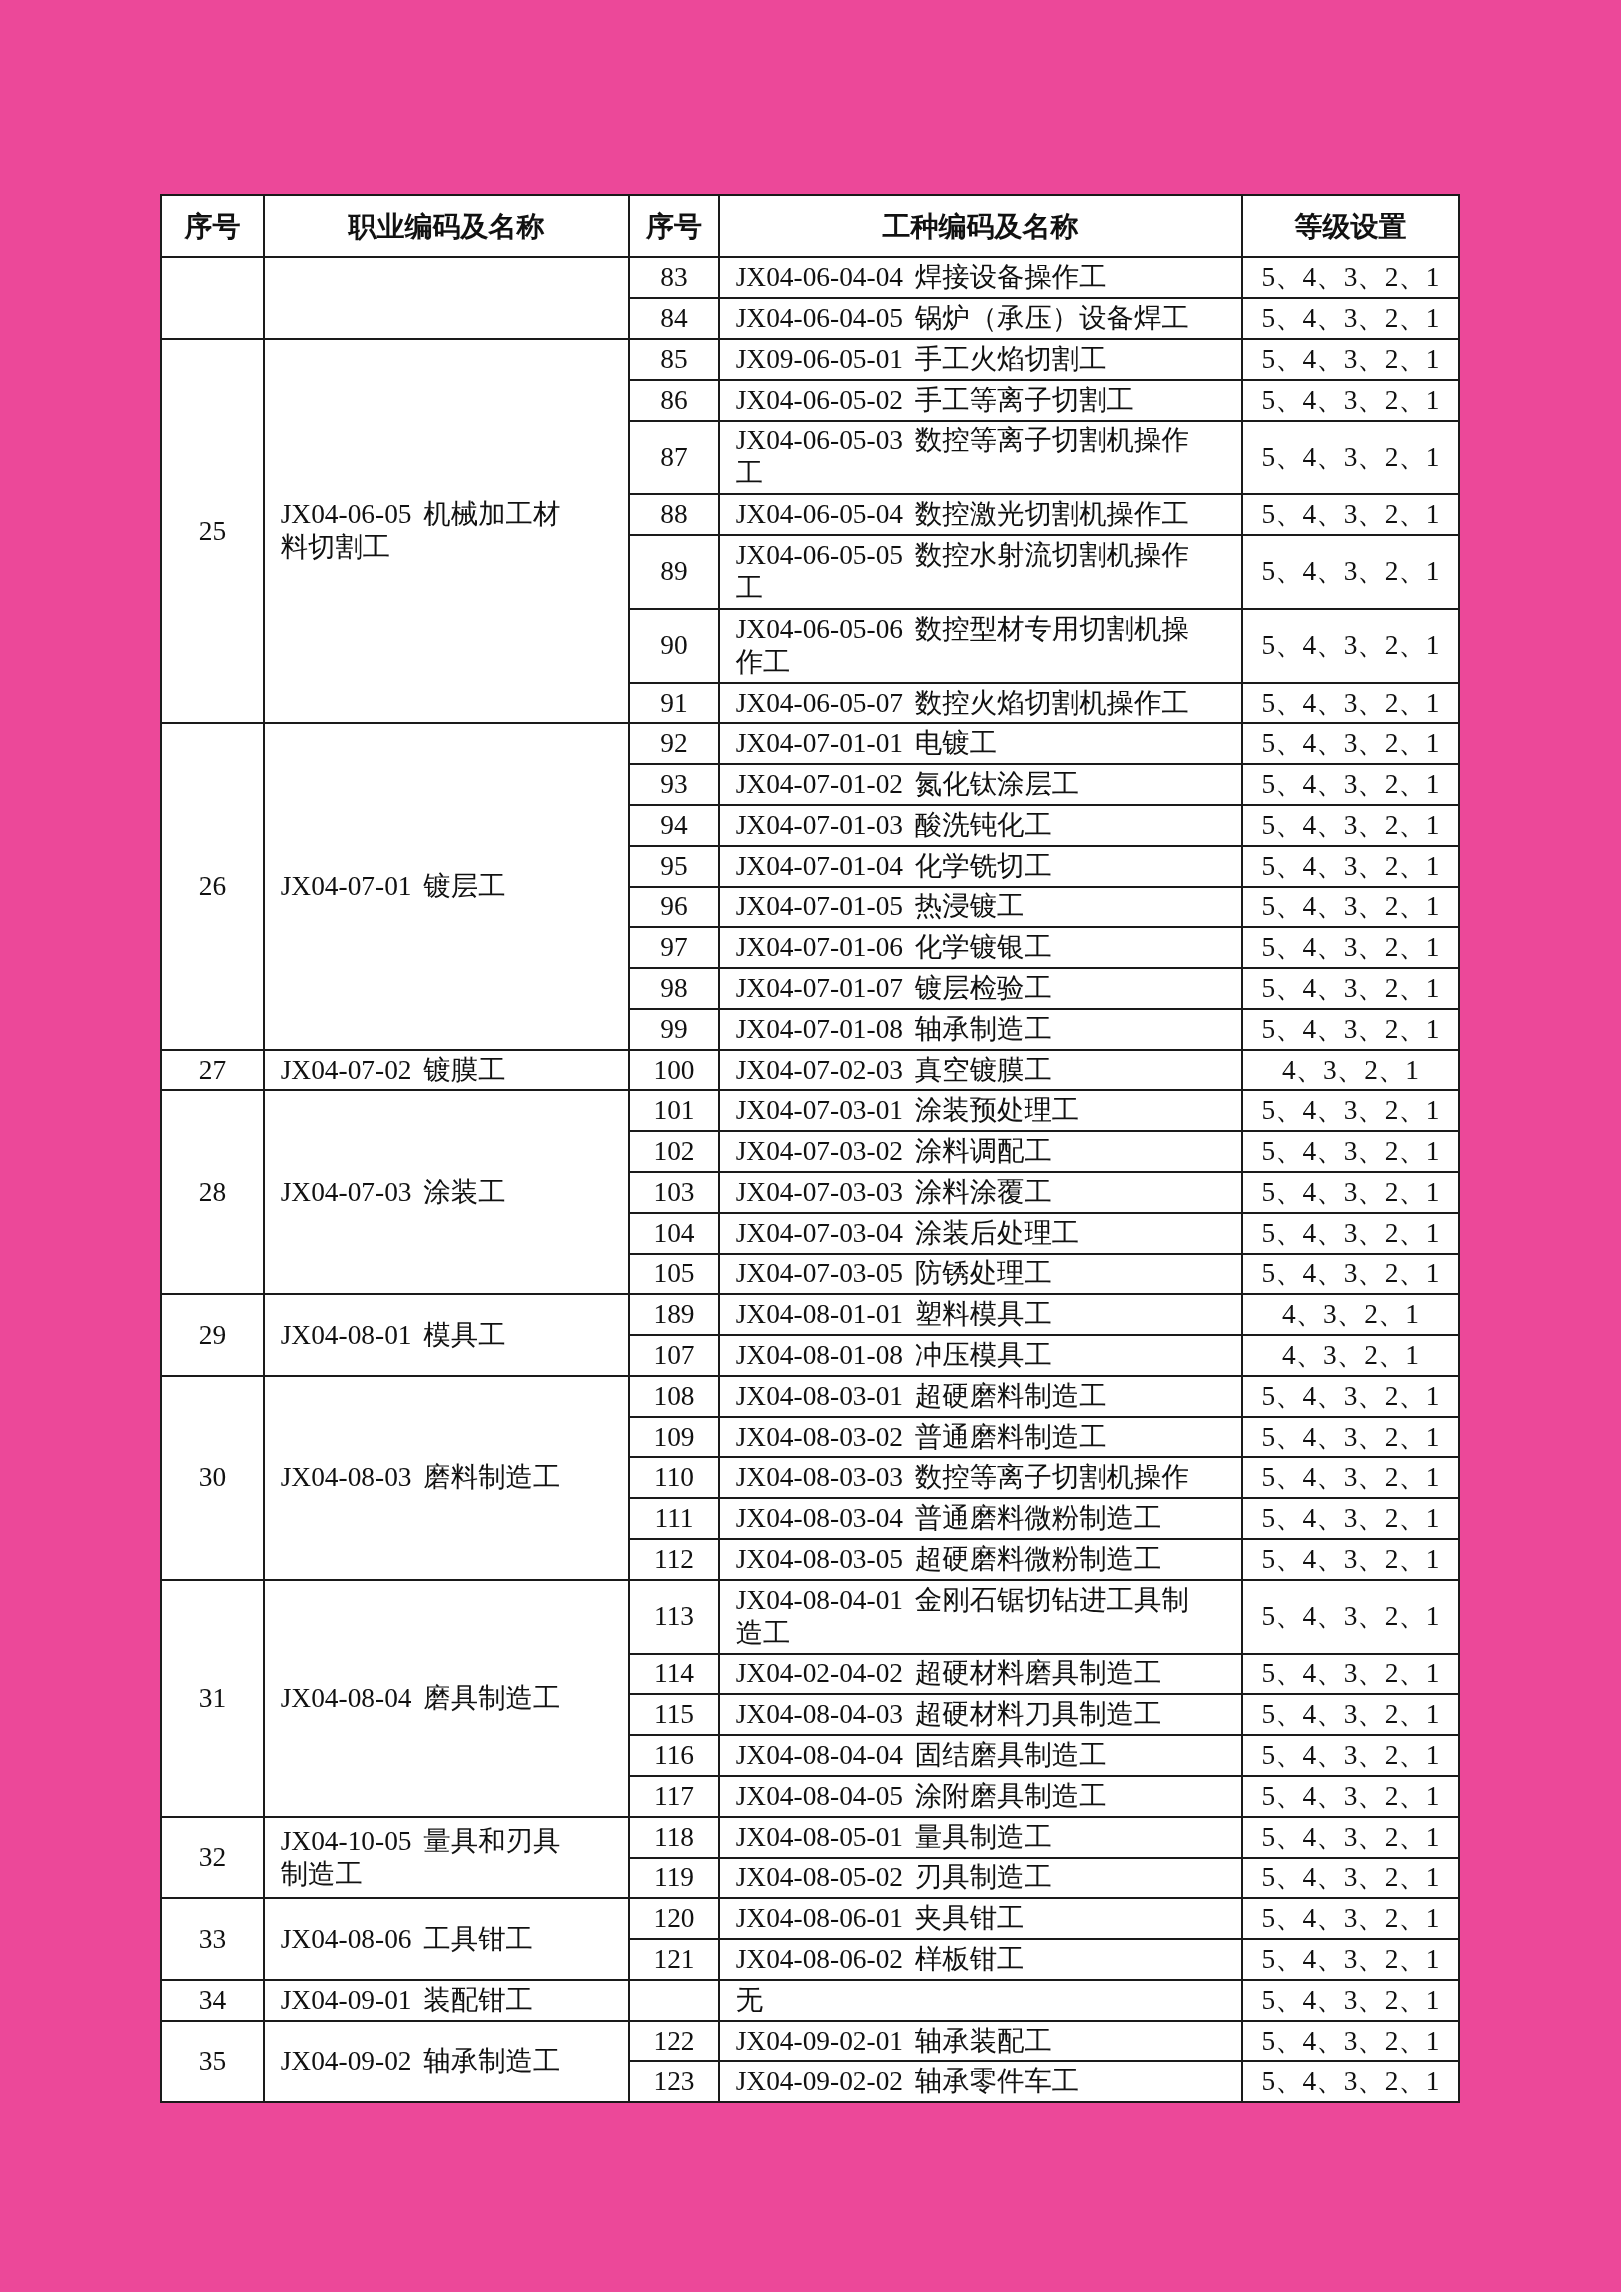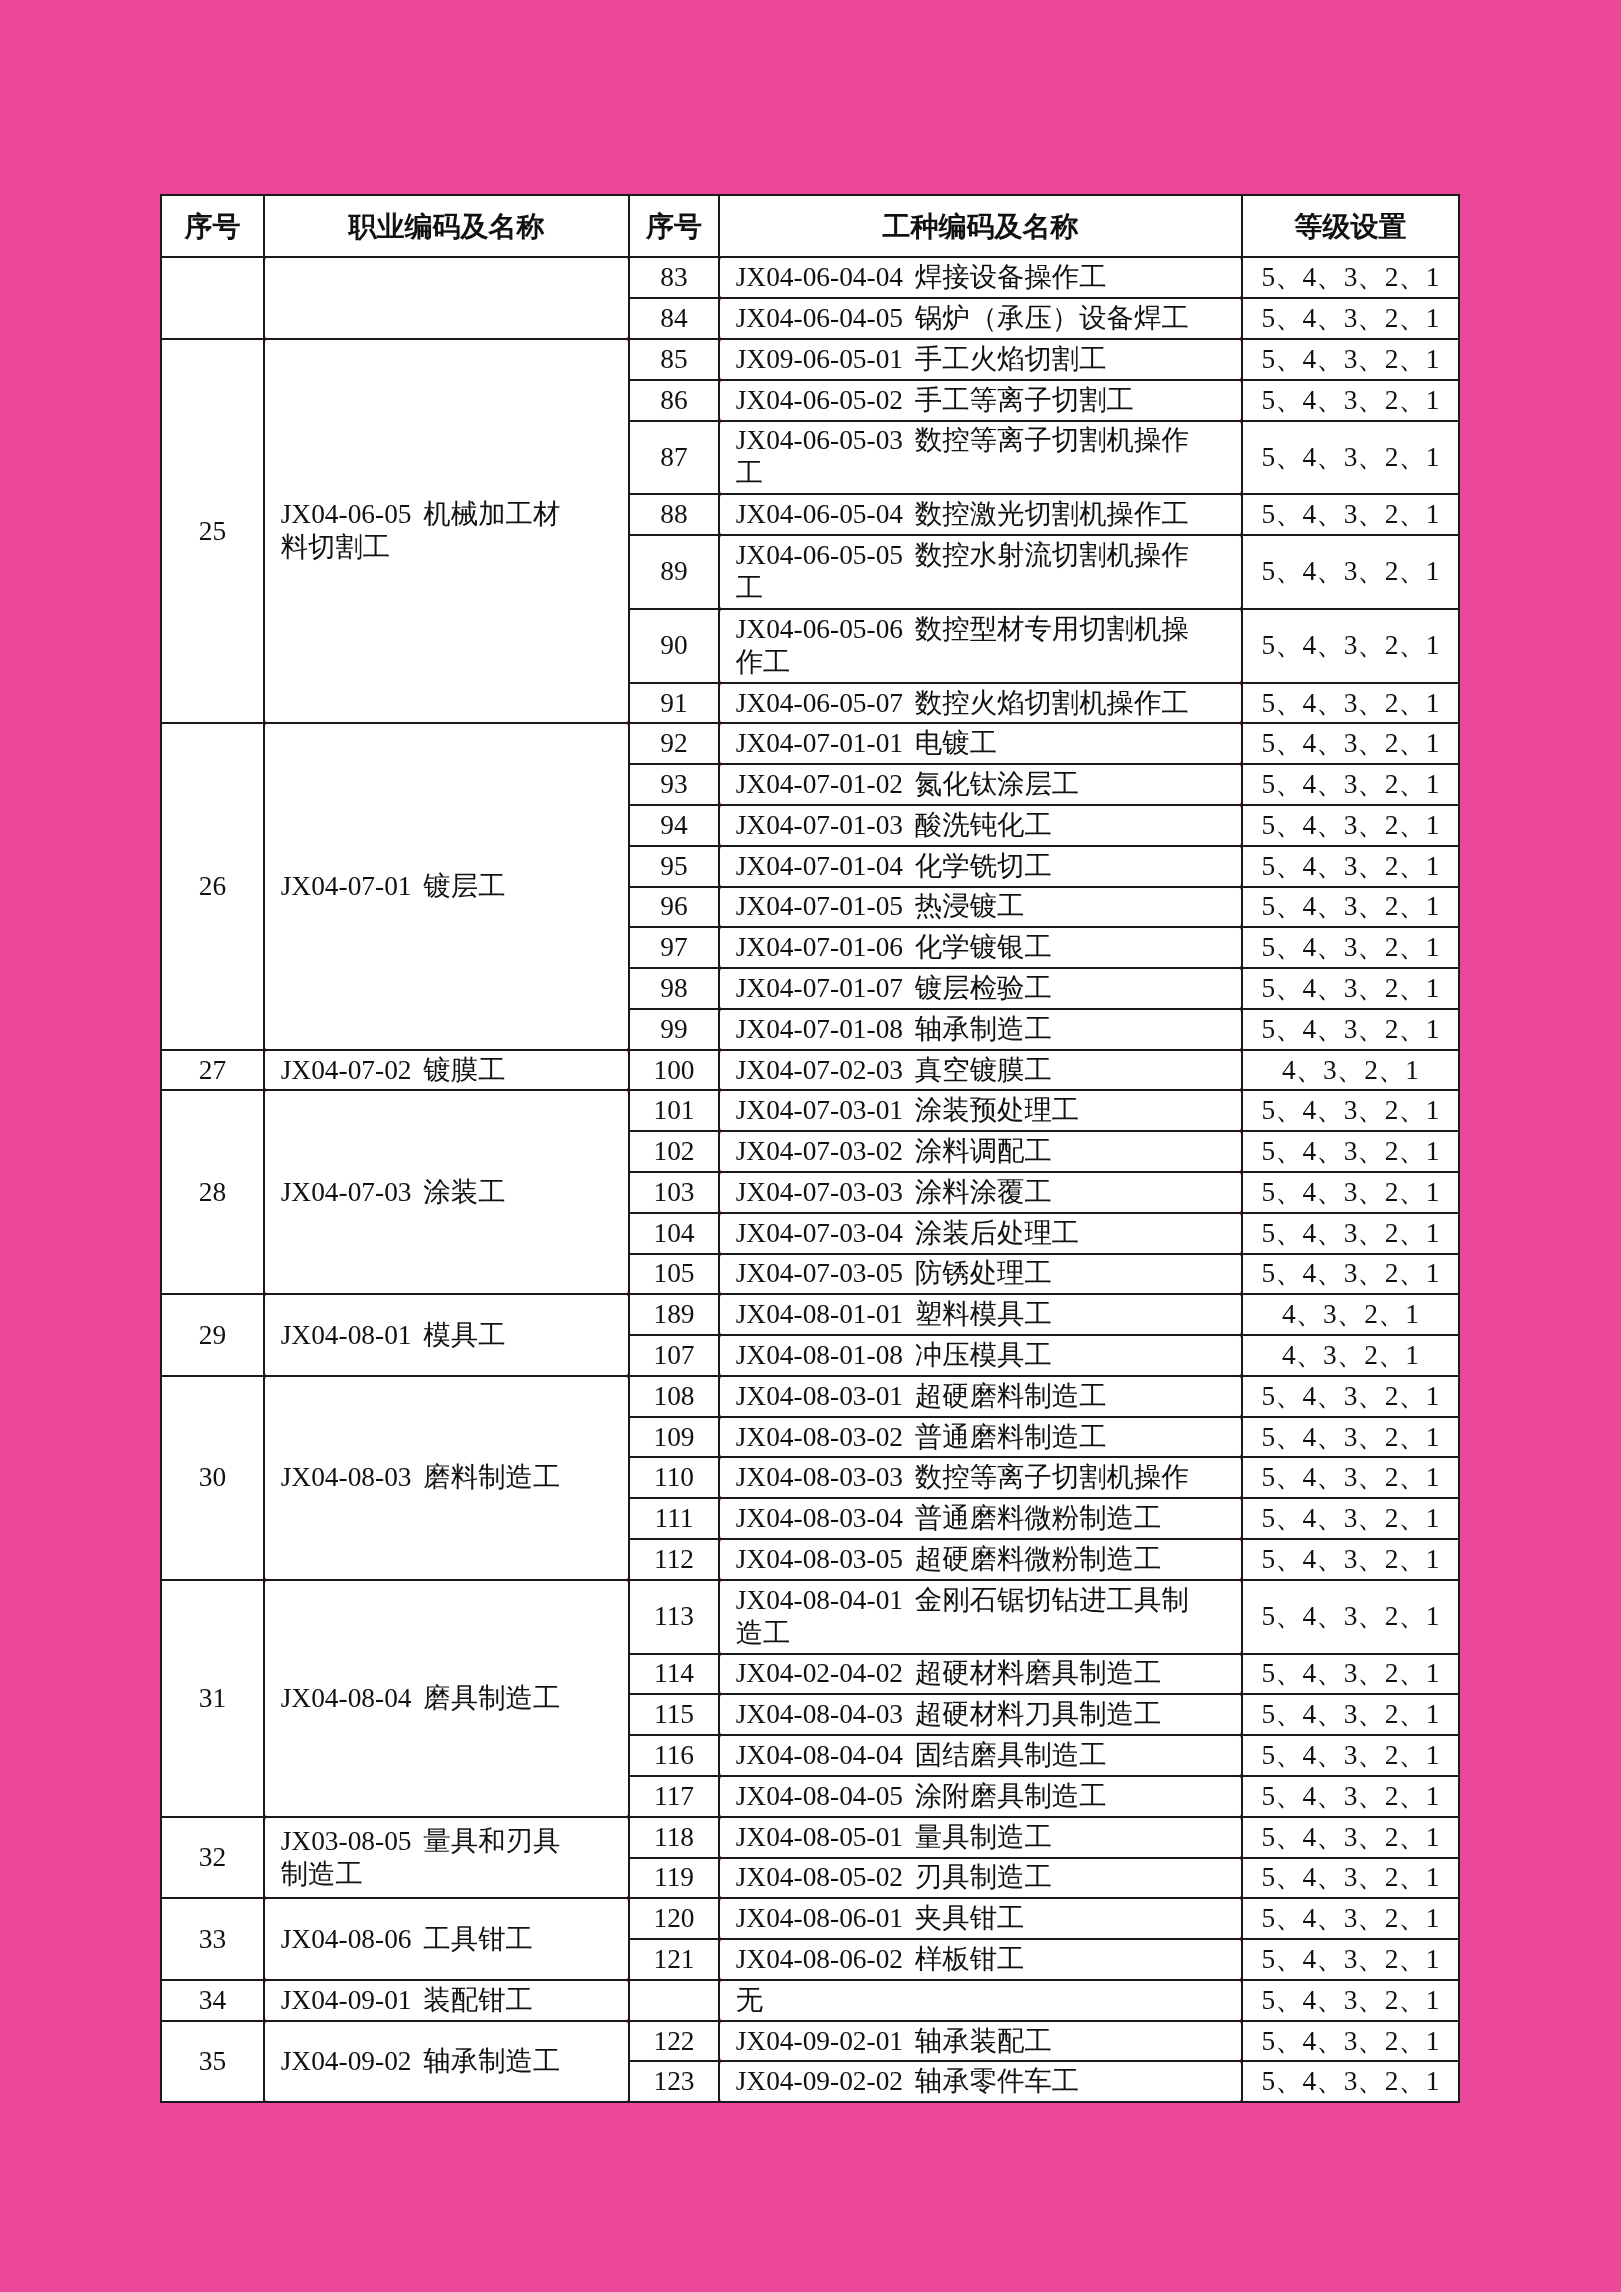--- a/index.html
+++ b/index.html
@@ -22,21 +22,21 @@
     vertical-align:middle;
     padding:2.9px 5.9px;
     background:#fff;
     overflow:hidden;
   }
   th{
     font-weight:bold;font-size:28px;
     text-align:center;padding:13.7px 3.9px;
   }
   td.sn, td.no, td.lv{text-align:center;}
-  td.occ, td.job{text-align:left;padding-left:15.7px;padding-right:9.8px;border-radius:6px;}
+  td.occ, td.job{text-align:left;padding-left:15.7px;padding-right:9.8px;}
   td.no, td.job{height:33px;}
   .code{margin-right:11.8px;white-space:nowrap;}
   .jname, .oname{white-space:pre-line;}
 </style>
 </head>
 <body>
 
 <div class="page">
   <table class="occ-table">
     <colgroup>
@@ -247,21 +247,21 @@
           <td class="job"><span class="code">JX04-08-04-04</span><span class="jname">固结磨具制造工</span></td>
           <td class="lv">5、4、3、2、1</td>
         </tr>
         <tr>
           <td class="no">117</td>
           <td class="job"><span class="code">JX04-08-04-05</span><span class="jname">涂附磨具制造工</span></td>
           <td class="lv">5、4、3、2、1</td>
         </tr>
         <tr>
           <td class="sn" rowspan="2">32</td>
-          <td class="occ" rowspan="2"><span class="code">JX03-08-05</span><span class="oname">量具和刃具
+          <td class="occ" rowspan="2"><span class="code">JX04-10-05</span><span class="oname">量具和刃具
 制造工</span></td>
           <td class="no">118</td>
           <td class="job"><span class="code">JX04-08-05-01</span><span class="jname">量具制造工</span></td>
           <td class="lv">5、4、3、2、1</td>
         </tr>
         <tr>
           <td class="no">119</td>
           <td class="job"><span class="code">JX04-08-05-02</span><span class="jname">刃具制造工</span></td>
           <td class="lv">5、4、3、2、1</td>
         </tr>

